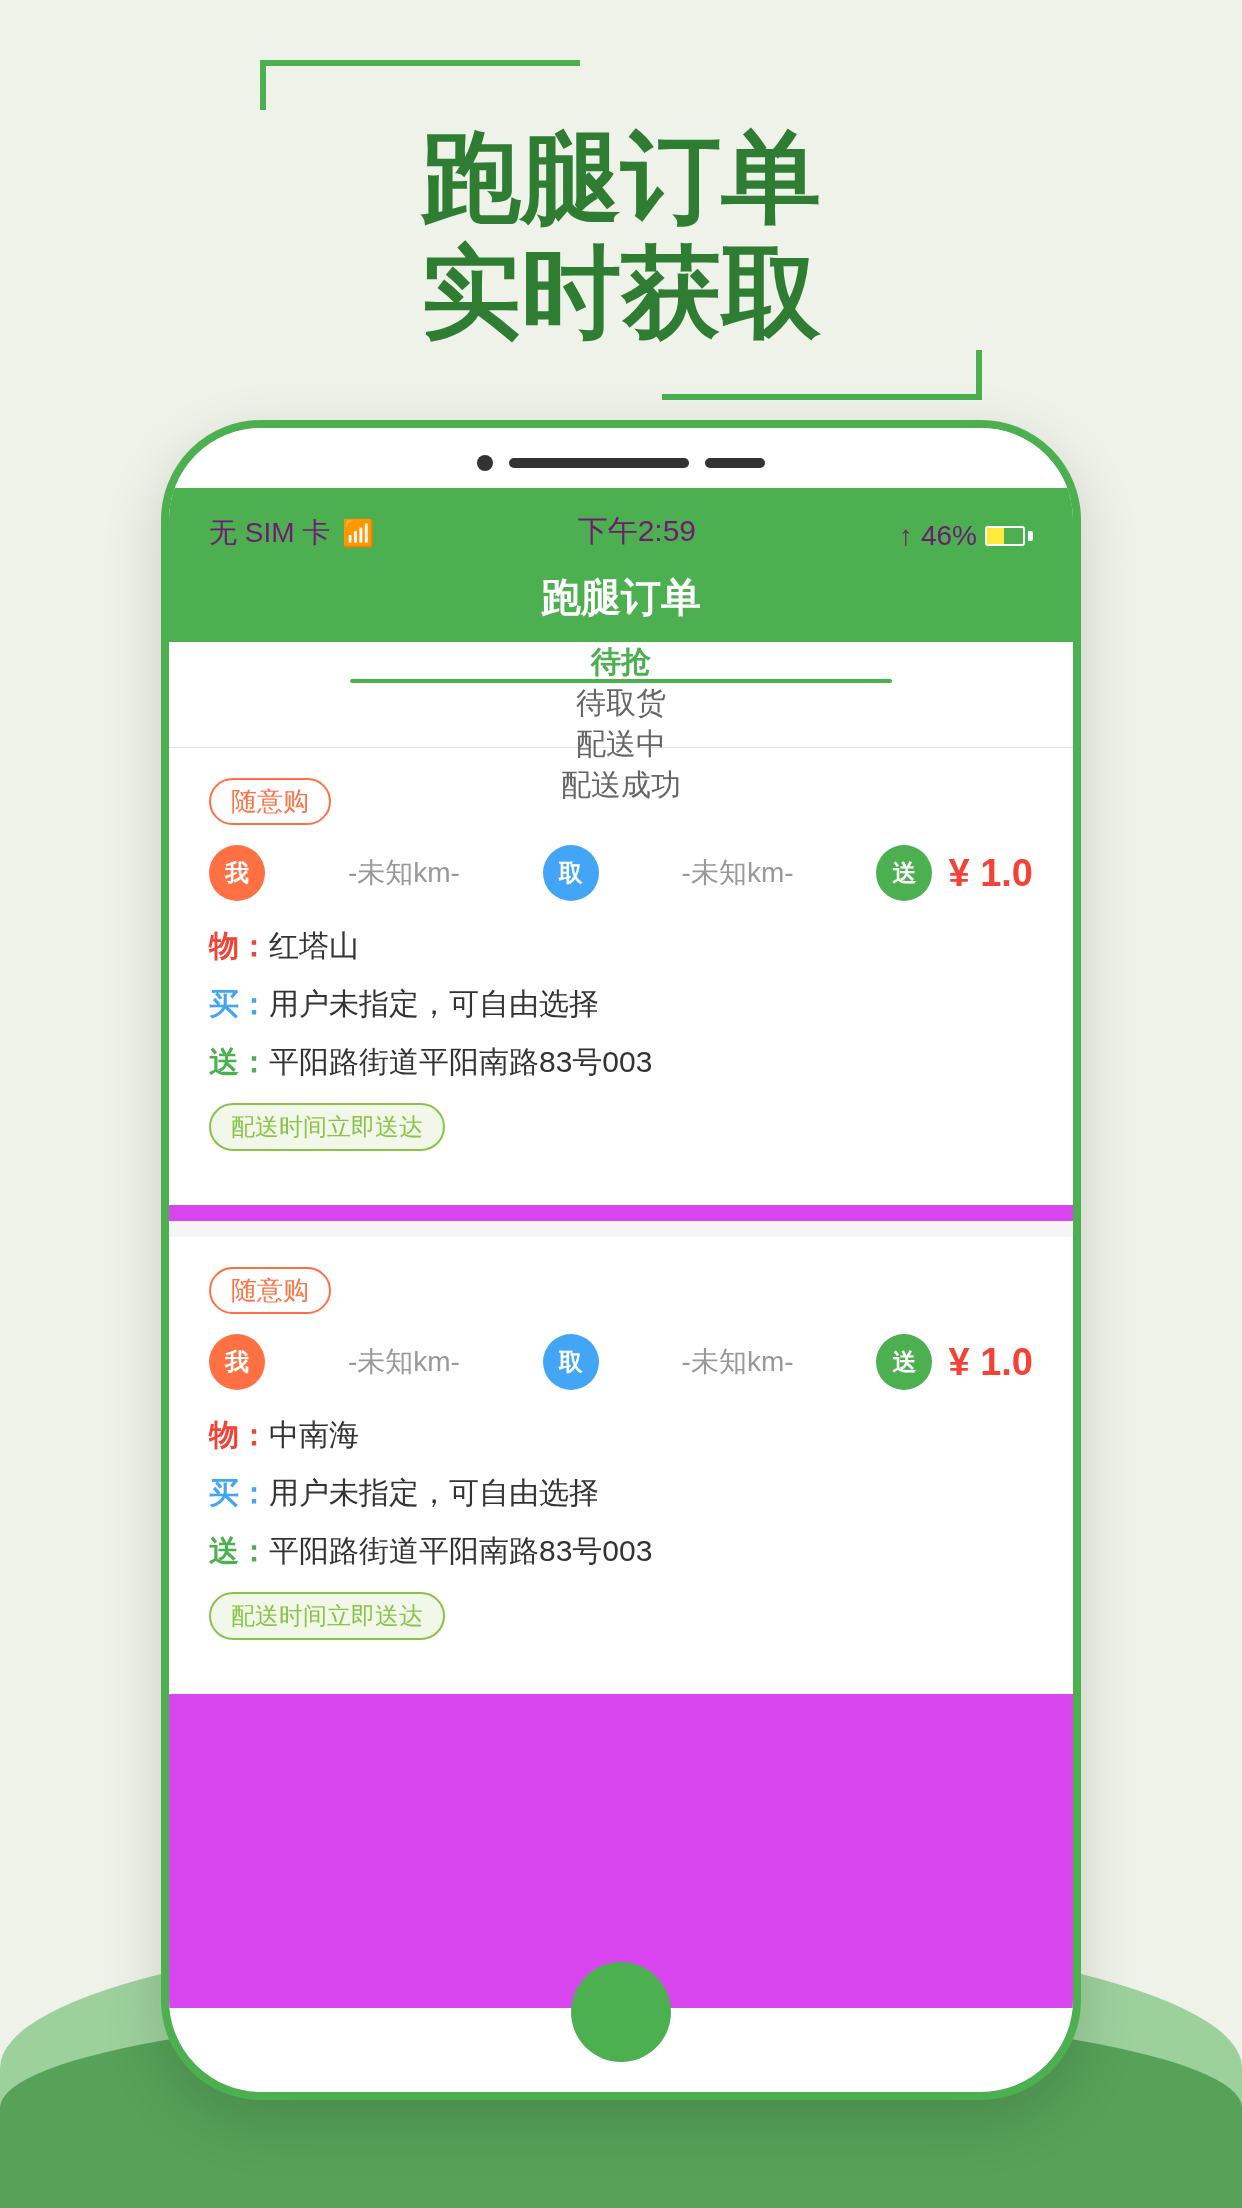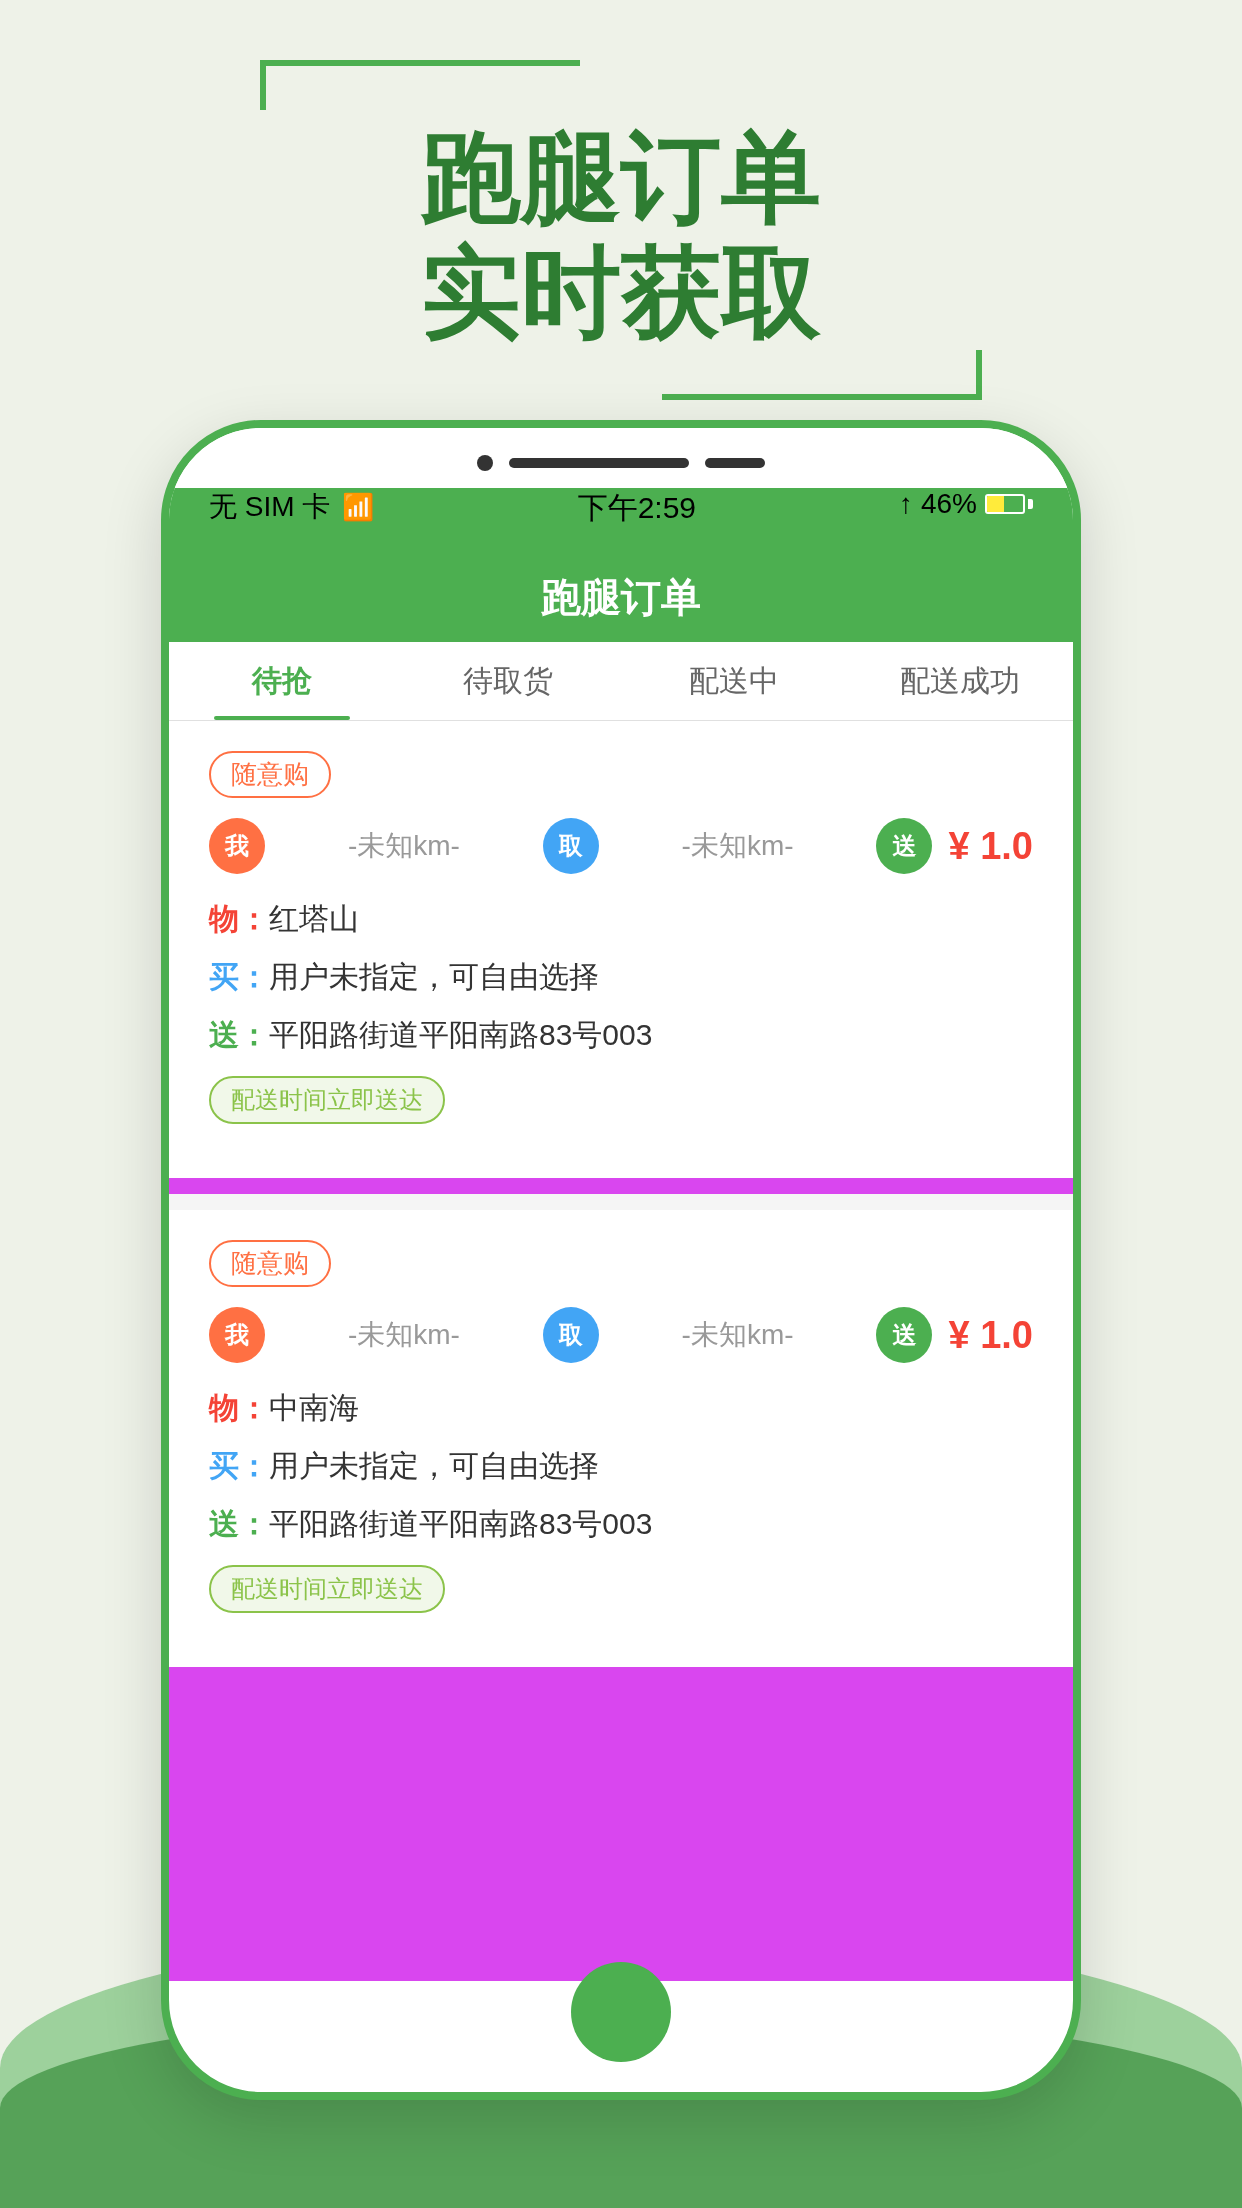--- a/index.html
+++ b/index.html
@@ -113,24 +113,24 @@
       height: 10px;
       background: #333;
       border-radius: 5px;
     }
 
     
     .status-bar {
       height: 64px;
       background: #4caf50;
       display: flex;
-      align-items: flex-start;
+      align-items: flex-end;
       justify-content: space-between;
       padding: 0 40px;
-      color: #000000;
+      color: #701a75;
       font-size: 28px;
       gap: 43px;
     }
     .status-left { display: flex; align-items: center; gap: 12px; }
     .status-center { font-size: 30px; font-weight: 500; }
     .status-right { display: flex; align-items: center; gap: 8px; font-size: 28px; }
     .battery-icon {
       display: inline-flex;
       align-items: center;
       gap: 2px;
@@ -167,21 +167,22 @@
       color: #fff;
       font-size: 40px;
       font-weight: 600;
     }
 
     
     .tabs-bar {
       display: flex;
       background: #fff;
       border-bottom: 1px solid #e0e0e0;
-      height: 79px;
+      height: 106px;
+      flex-direction: column;
     }
     .tab-item {
       flex: 1;
       display: flex;
       align-items: center;
       justify-content: center;
       font-size: 30px;
       color: #666;
       position: relative;
       cursor: pointer;

